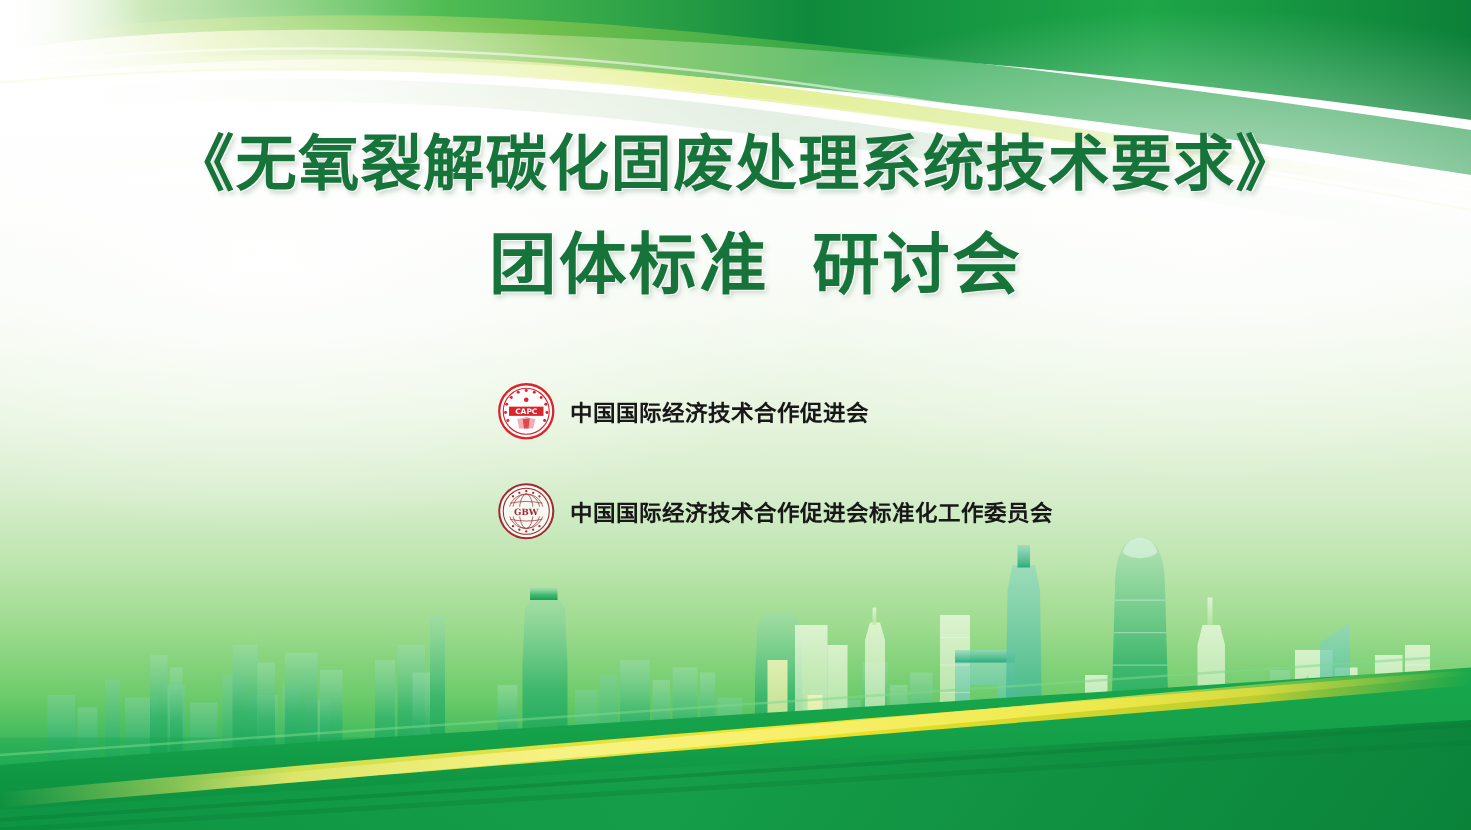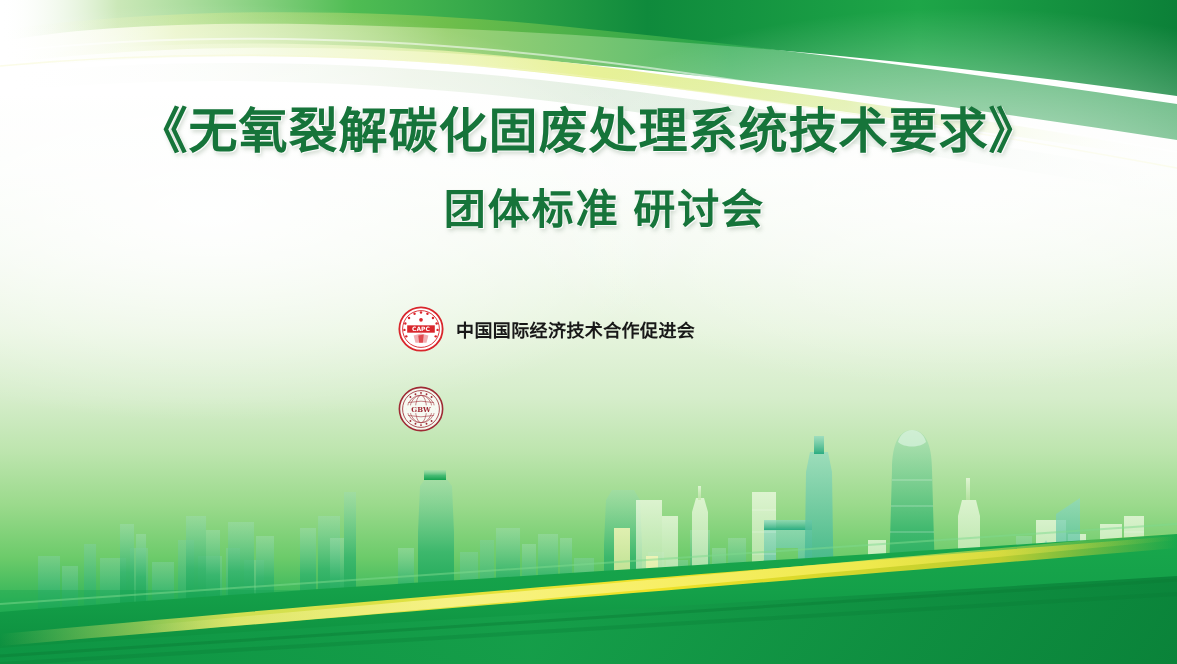--- a/index.html
+++ b/index.html
@@ -79,22 +79,22 @@
     letter-spacing: 1px;
     line-height: 1.15;
     margin: 0;
     text-shadow:
       1px 1px 0 rgba(255,255,255,0.85),
       2px 3px 4px rgba(150,170,150,0.45);
     white-space: nowrap;
   }
 
   .sub-title {
-    font-family: Liberation Sans, sans-serif;
-    font-size: 42px;
+    font-family: Liberation Mono, monospace;
+    font-size: 54px;
     font-weight: bold;
     color: #16743a;
     letter-spacing: 2px;
     line-height: 1.15;
     margin: 26px 0 0 0;
     text-shadow:
       1px 1px 0 rgba(255,255,255,0.85),
       2px 3px 4px rgba(150,170,150,0.45);
     white-space: nowrap;
     padding-left: 32px;
@@ -440,17 +440,18 @@
               <circle cx="38" cy="18" r="2"></circle>
               <circle cx="27" cy="24" r="2"></circle>
               <circle cx="50" cy="85" r="2"></circle>
               <circle cx="62" cy="82" r="2"></circle>
               <circle cx="38" cy="82" r="2"></circle>
               <circle cx="73" cy="76" r="2"></circle>
               <circle cx="27" cy="76" r="2"></circle>
             </g>
           </svg>
         </div>
+        <div class="org-label">中国国际经济技术合作促进会标准化工作委员会</div>
       </div>
 
     </div>
   </div>
 </div>
 
 </body></html>

